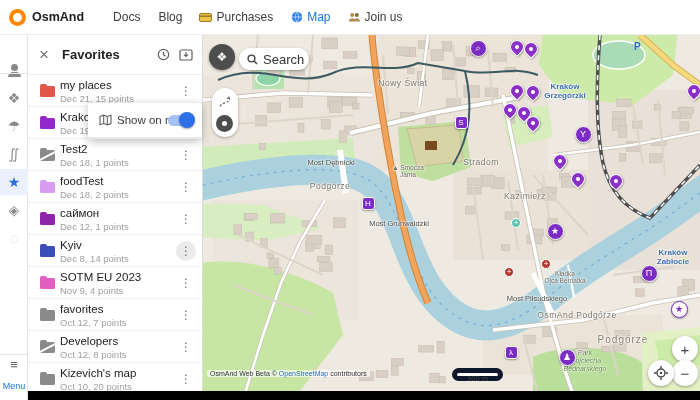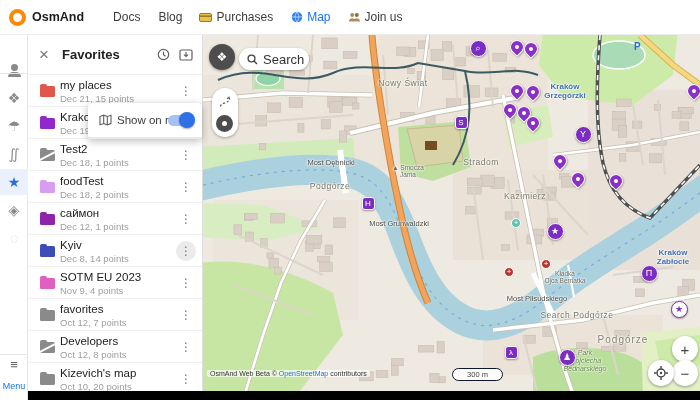--- a/index.html
+++ b/index.html
@@ -98,21 +98,21 @@
                  box-shadow:0 1px 3px rgba(0,0,0,.3); display:flex; align-items:center; gap:5px; padding-left:8px; cursor:pointer; }
   .search-pill span { font-size:13px; color:#333; }
   .route-panel { position:absolute; left:9px; top:53px; width:26px; height:49px; border-radius:13px; background:#fff;
                  box-shadow:0 1px 3px rgba(0,0,0,.3); }
   .route-ic { position:absolute; left:6px; top:7px; cursor:pointer; }
   .rec-dot { position:absolute; left:4px; top:27px; width:17px; height:17px; border-radius:50%; background:#4d4d4d; cursor:pointer; }
   .rec-dot::after { content:""; position:absolute; left:6px; top:6px; width:5px; height:5px; border-radius:50%; background:#fff; }
   .zoom-in  { left:469px; top:301px; width:26px; height:26px; font-size:15px; color:#444; }
   .zoom-out { left:469px; top:325px; width:26px; height:26px; font-size:15px; color:#444; }
   .locate   { left:445px; top:325px; width:26px; height:26px; }
-  .scale-box { position:absolute; left:249px; top:333px; width:51px; height:13px; border:1px solid #0f172a;
+  .scale-box { position:absolute; left:249px; top:333px; width:51px; height:13px; border:5px solid #0f172a;
                border-radius:7px; background:rgba(255,255,255,.85); font-size:7.5px; color:#444;
                text-align:center; line-height:11px; }
   .attribution { position:absolute; left:4px; top:335px; font-size:7px; color:#333;
                  background:rgba(255,255,255,.65); padding:0 3px; border-radius:2px; }
   .attribution a { color:#2a6fc9; text-decoration:none; cursor:pointer; }
 
   .black-bar { position:absolute; left:28px; top:391px; width:672px; height:9px; background:#000; z-index:60; }
 </style>
 </head>
 <body>
@@ -483,21 +483,21 @@
     <div id="map-overlays">
         <div class="map-label lab-blue" style="left: 362px; top: 56px;">Kraków
 Grzegórzki</div>
         <div class="map-label lab-blue" style="left: 470px; top: 222px;">Kraków
 Zabłocie</div>
         <div class="map-label lab-district" style="left: 200px; top: 49px;">Nowy Świat</div>
         <div class="map-label lab-district" style="left: 278px; top: 128px;">Stradom</div>
         <div class="map-label lab-district" style="left: 322px; top: 150px; margin-top: 12px;">Kazimierz</div>
         <div class="map-label lab-district" style="left: 127px; top: 152px;">Podgórze</div>
         <div class="map-label lab-district-lg" style="left: 420px; top: 305px;">Podgórze</div>
-        <div class="map-label lab-district" style="left: 374px; top: 281px;">Search Podgórze</div>
+        <div class="map-label lab-district" style="left: 374px; top: 281px;">OsmAnd Podgórze</div>
         <div class="map-label lab-bridge" style="left: 128px; top: 112px; margin-top: 16px;">Most Dębnicki</div>
         <div class="map-label lab-bridge" style="left: 196px; top: 189px;">Most Grunwaldzki</div>
         <div class="map-label lab-bridge" style="left: 334px; top: 264px;">Most Piłsudskiego</div>
         <div class="map-label lab-tiny" style="left: 362px; top: 242px;">Kładka
 Ojca Bernatka</div>
         <div class="map-label lab-tiny" style="left: 205px; top: 136px;">▲ Smocza
 Jama</div>
         <div class="map-label lab-park" style="left: 382px; top: 326px;">Park
 Wojciecha
 Bednarskiego</div>

